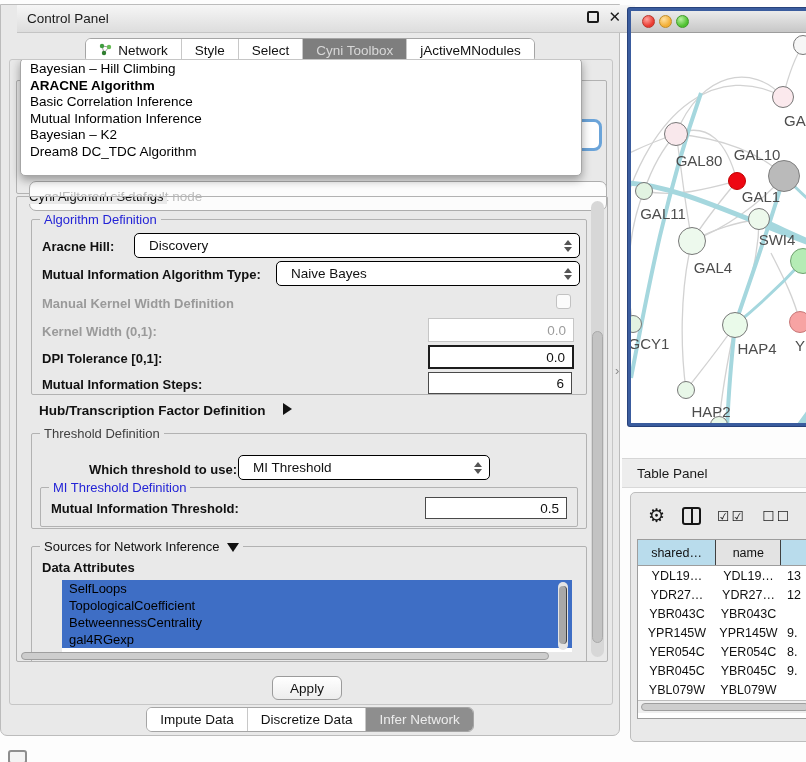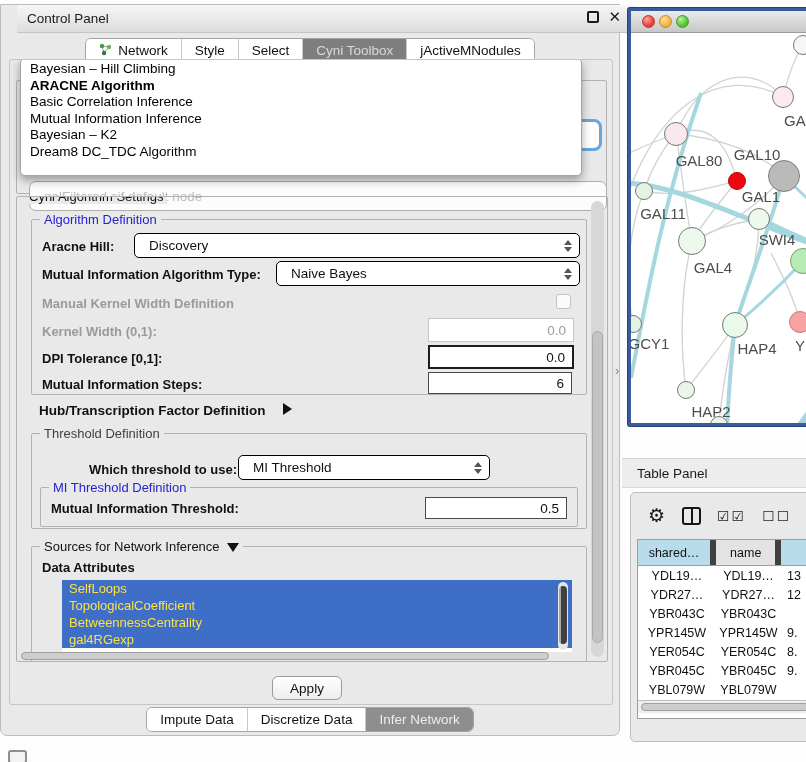--- a/index.html
+++ b/index.html
@@ -52,21 +52,21 @@
   .f-dis{border:1px solid #c6c6c6;color:#9c9c9c}
   .lbl{position:absolute;font-weight:bold;font-size:13px;white-space:nowrap}
   .lbl.dis{color:#9a9a9a}
   .checkbox{position:absolute;width:15px;height:15px;border:1px solid #c2c2c2;border-radius:3px;background:#fbfbfb}
 
   .tri-right{display:inline-block;width:0;height:0;border-left:9px solid #111;border-top:6px solid transparent;border-bottom:6px solid transparent;vertical-align:middle}
   .tri-down{display:inline-block;width:0;height:0;border-top:9px solid #111;border-left:6px solid transparent;border-right:6px solid transparent;vertical-align:middle}
 
   
   .attr-list{position:absolute;background:#fff;overflow:hidden}
-  .attr-item{height:17px;line-height:17px;background:#3e6ec5;color:#fde047;font-size:13px;padding-left:7px;white-space:nowrap}
+  .attr-item{height:17px;line-height:17px;background:#3e6ec5;color:#000000;font-size:13px;padding-left:7px;white-space:nowrap}
   .mini-vsb{position:absolute;width:10px;border-radius:5px;background:#e4e4e4}
   .mini-vsb .th{position:absolute;left:1px;width:8px;border-radius:4px;background:#a8a8a8}
 
   
   .vsb-track{position:absolute;background:#d7d7d7;border-radius:7px}
   .vsb-thumb{position:absolute;background:#c3c3c3;border:1px solid #a9a9a9;border-radius:7px}
   .hsb-thumb{position:absolute;background:#cdcdcd;border:1px solid #9e9e9e;border-radius:5px}
 
   .btn{position:absolute;border:1px solid #9b9b9b;border-radius:6px;background:linear-gradient(#ffffff,#ededed);font-size:13.5px;display:flex;align-items:center;justify-content:center;color:#111}
 
@@ -93,21 +93,21 @@
   
   .tp-band{position:absolute;left:622px;top:458px;width:184px;height:30px;background:#ededed;border-top:1px solid #d6d6d6;border-bottom:1px solid #d9d9d9;display:flex;align-items:center;padding-left:15px;font-size:13.5px;color:#1a1a1a}
   .tp-box{position:absolute;left:630px;top:492px;width:200px;height:250px;background:#e9e9e9;border:1px solid #bdbdbd;border-radius:5px;overflow:hidden}
   .tp-toolbar{position:absolute;left:0;top:10px;width:100%;height:26px;display:flex;align-items:center}
   .gear{font-size:19px;font-weight:bold;color:#161616;margin-left:17px;line-height:20px}
   .split-ic{margin-left:17px;width:19px;height:18px;border:2px solid #161616;border-radius:3px;position:relative}
   .split-ic::after{content:"";position:absolute;left:6.5px;top:0;width:2px;height:14px;background:#161616}
   .cb-chars{margin-left:16px;font-size:14px;color:#222;letter-spacing:2px;white-space:nowrap}
   .tp-table{position:absolute;left:6px;top:46px;width:200px;height:180px;background:#fff;border:1px solid #9d9d9d;overflow:hidden}
   .thead{display:flex;height:26px;border-bottom:1px solid #9d9d9d}
-  .th{display:flex;align-items:center;justify-content:center;font-size:12.5px;border-right:6px solid #404040;height:100%}
+  .th{display:flex;align-items:center;justify-content:center;font-size:12.5px;border-right:1px solid #404040;height:100%}
   .th.c0{width:86px;background:#b9dcec}
   .th.c1{width:72px;background:#e3e3e3}
   .th.c2{width:60px;background:#b9dcec}
   .trow{display:flex;height:19px;align-items:center}
   .tcell{font-size:12.5px;white-space:nowrap;overflow:hidden}
   .tcell.c0{width:86px;text-align:center}
   .tcell.c1{width:72px;text-align:center}
   .tcell.c2{width:60px;padding-left:6px;text-align:left}
   .tp-hsb{position:absolute;left:0;top:160px;width:100%;height:13px;background:#efefef;border-top:1px solid #bdbdbd}
   .tp-hsb .hsb-thumb{left:3px;top:2px;width:168px;height:8px}

